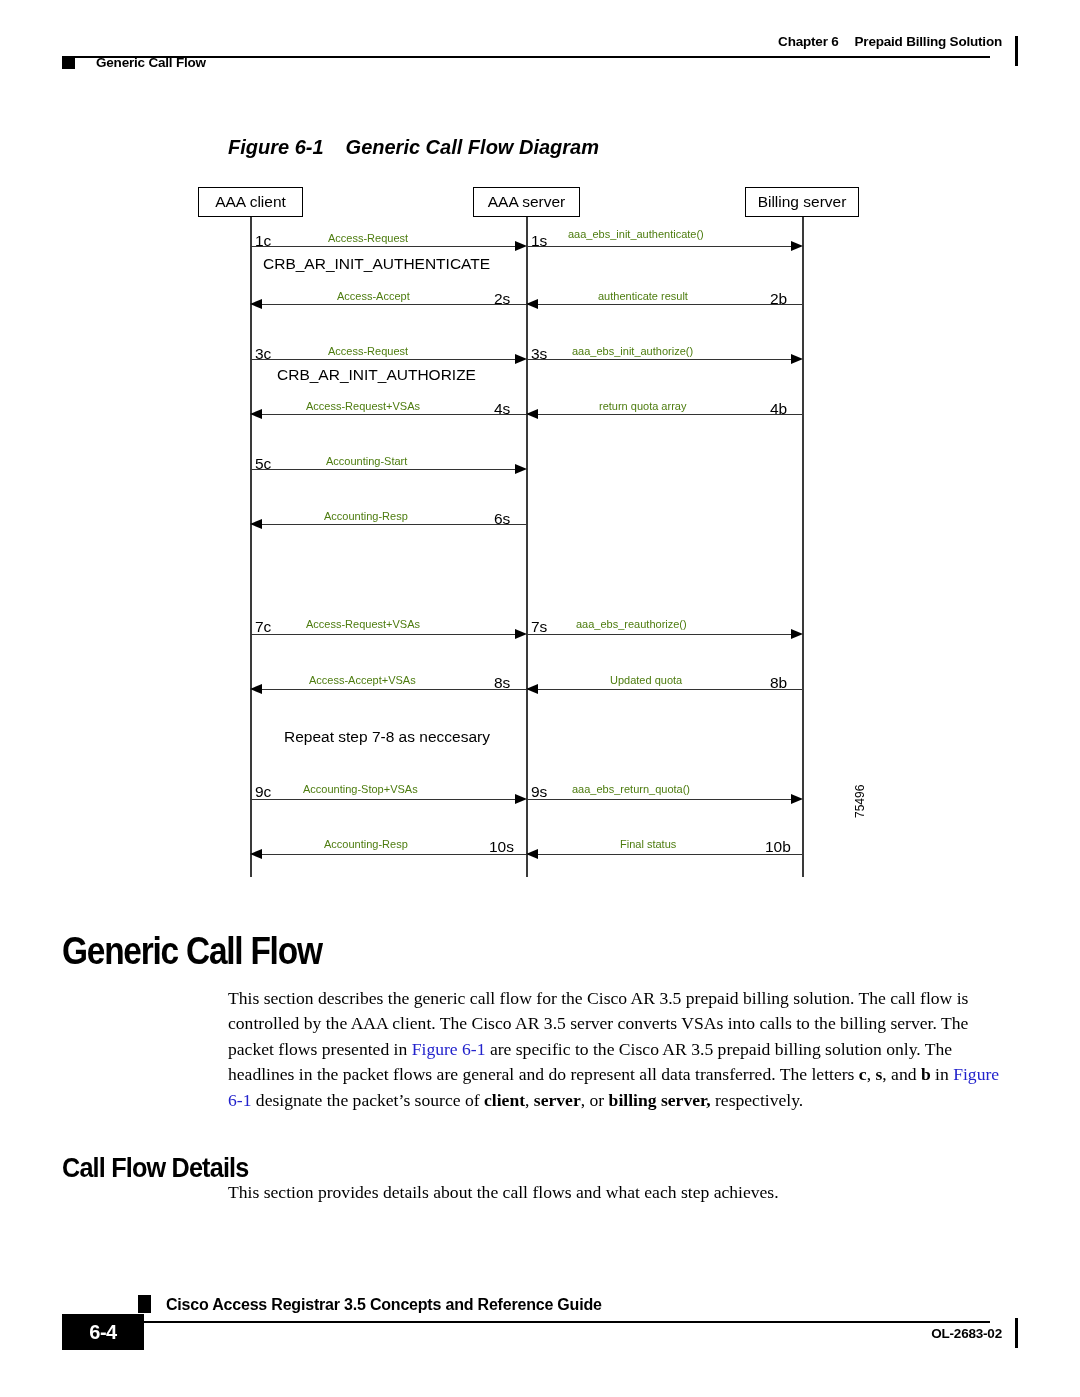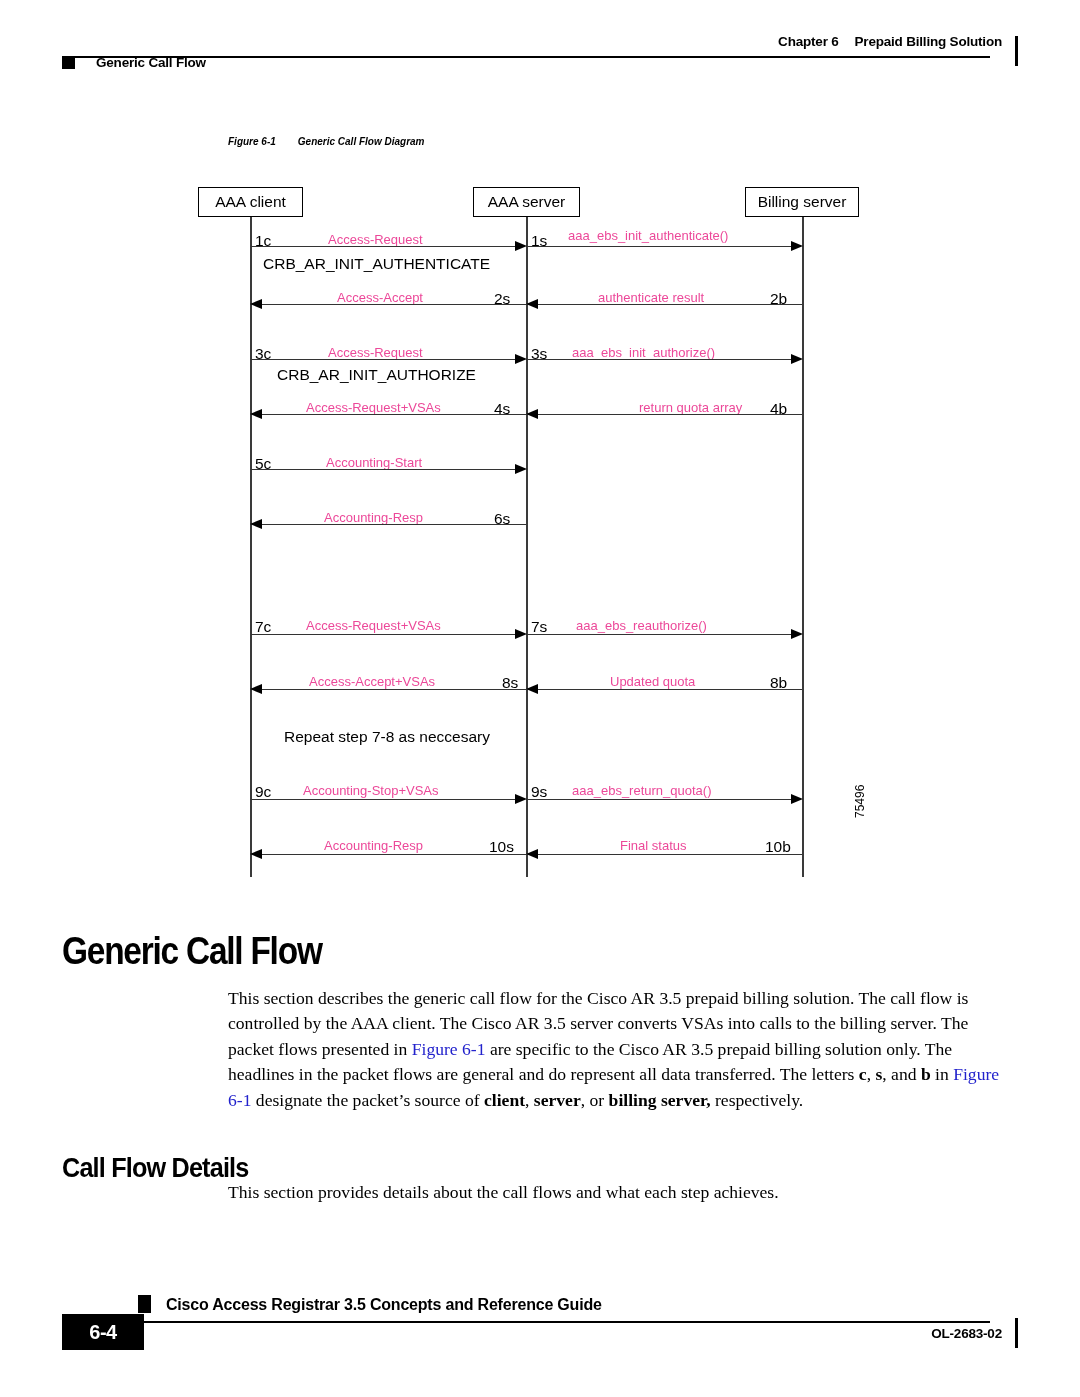--- a/index.html
+++ b/index.html
@@ -38,39 +38,39 @@
     position:absolute; left:96px; top:55px;
     font-family:"Liberation Sans", sans-serif;
     font-weight:bold; font-size:13.5px; letter-spacing:-0.2px; color:#000;
   }
 
   
   #figure-block{ position:absolute; left:0; top:0; width:1080px; height:900px; }
   .fig-caption{
     position:absolute; left:228px; top:136px;
     font-family:"Liberation Sans", sans-serif;
-    font-style:italic; font-weight:bold; font-size:10px; color:#000;
+    font-style:italic; font-weight:bold; font-size:20px; color:#000;
     white-space:nowrap;
   }
   .fig-caption .fignum{ margin-right:22px; }
 
   .diagram{ position:absolute; left:0; top:0; width:1080px; height:900px; }
 
   .node-box{
     position:absolute; border:1.6px solid #000; background:#fff;
     font-family:"Liberation Sans", sans-serif; font-size:15.5px; color:#000;
     display:flex; align-items:center; justify-content:center;
     height:30px; box-sizing:border-box;
   }
   .lifeline{
     position:absolute; width:1.6px; background:#3a3a3a;
   }
   .msg-label{
     position:absolute; font-family:"Liberation Sans", sans-serif;
-    font-size:13px; color:#ec4899; white-space:nowrap;
+    font-size:11px; color:#4d7c0f; white-space:nowrap;
   }
   .msg-line{
     position:absolute; height:1.3px; background:#333;
   }
   .arrowhead{
     position:absolute; width:0; height:0;
   }
   .arrowhead.right{
     border-top:5.5px solid transparent;
     border-bottom:5.5px solid transparent;
@@ -224,21 +224,21 @@
     <div class="msg-line" style="left:527px; top:359px; width:268px;"></div>
     <div class="arrowhead right" style="left:791px; top:354px;"></div>
 
     <div class="note-label" style="left:277px; top:366px;">CRB_AR_INIT_AUTHORIZE</div>
 
     <div class="msg-label" style="left:306px; top:400px;">Access-Request+VSAs</div>
     <div class="step-num" style="left:494px; top:400px;">4s</div>
     <div class="msg-line" style="left:258px; top:414px; width:268px;"></div>
     <div class="arrowhead left" style="left:250px; top:409px;"></div>
 
-    <div class="msg-label" style="left:599px; top:400px;margin-left:40px;">return quota array</div>
+    <div class="msg-label" style="left:599px; top:400px;">return quota array</div>
     <div class="step-num" style="left:770px; top:400px;">4b</div>
     <div class="msg-line" style="left:534px; top:414px; width:268px;"></div>
     <div class="arrowhead left" style="left:526px; top:409px;"></div>
 
     <div class="step-num" style="left:255px; top:455px;">5c</div>
     <div class="msg-label" style="left:326px; top:455px;">Accounting-Start</div>
     <div class="msg-line" style="left:251px; top:469px; width:268px;"></div>
     <div class="arrowhead right" style="left:515px; top:464px;"></div>
 
     <div class="msg-label" style="left:324px; top:510px;">Accounting-Resp</div>
@@ -251,21 +251,21 @@
     <div class="msg-label" style="left:306px; top:618px;">Access-Request+VSAs</div>
     <div class="msg-line" style="left:251px; top:634px; width:268px;"></div>
     <div class="arrowhead right" style="left:515px; top:629px;"></div>
 
     <div class="step-num" style="left:531px; top:618px;">7s</div>
     <div class="msg-label" style="left:576px; top:618px;">aaa_ebs_reauthorize()</div>
     <div class="msg-line" style="left:527px; top:634px; width:268px;"></div>
     <div class="arrowhead right" style="left:791px; top:629px;"></div>
 
     <div class="msg-label" style="left:309px; top:674px;">Access-Accept+VSAs</div>
-    <div class="step-num" style="left:494px; top:674px;margin-left:8px;">8s</div>
+    <div class="step-num" style="left:494px; top:674px;">8s</div>
     <div class="msg-line" style="left:258px; top:689px; width:268px;"></div>
     <div class="arrowhead left" style="left:250px; top:684px;"></div>
 
     <div class="msg-label" style="left:610px; top:674px;">Updated quota</div>
     <div class="step-num" style="left:770px; top:674px;">8b</div>
     <div class="msg-line" style="left:534px; top:689px; width:268px;"></div>
     <div class="arrowhead left" style="left:526px; top:684px;"></div>
 
     <div class="note-label" style="left:284px; top:728px;">Repeat step 7-8 as neccesary</div>
 

